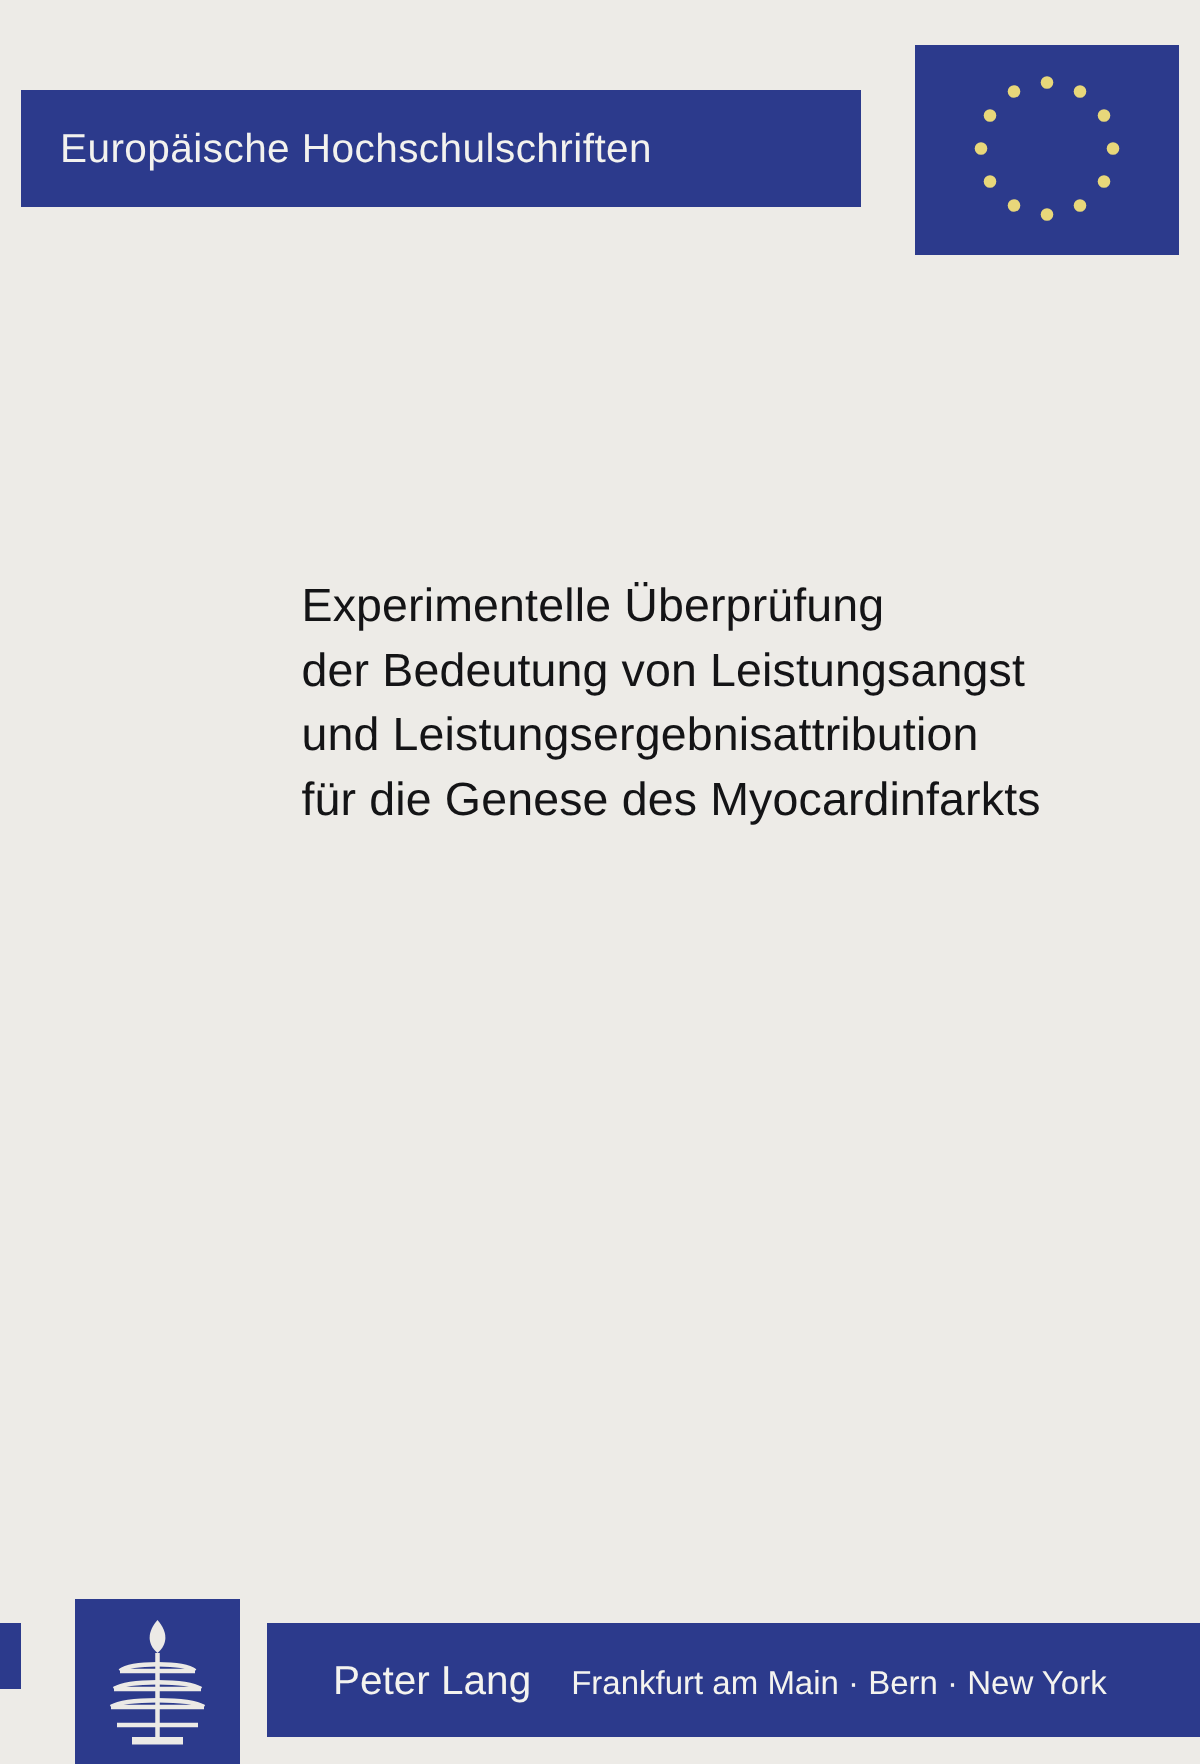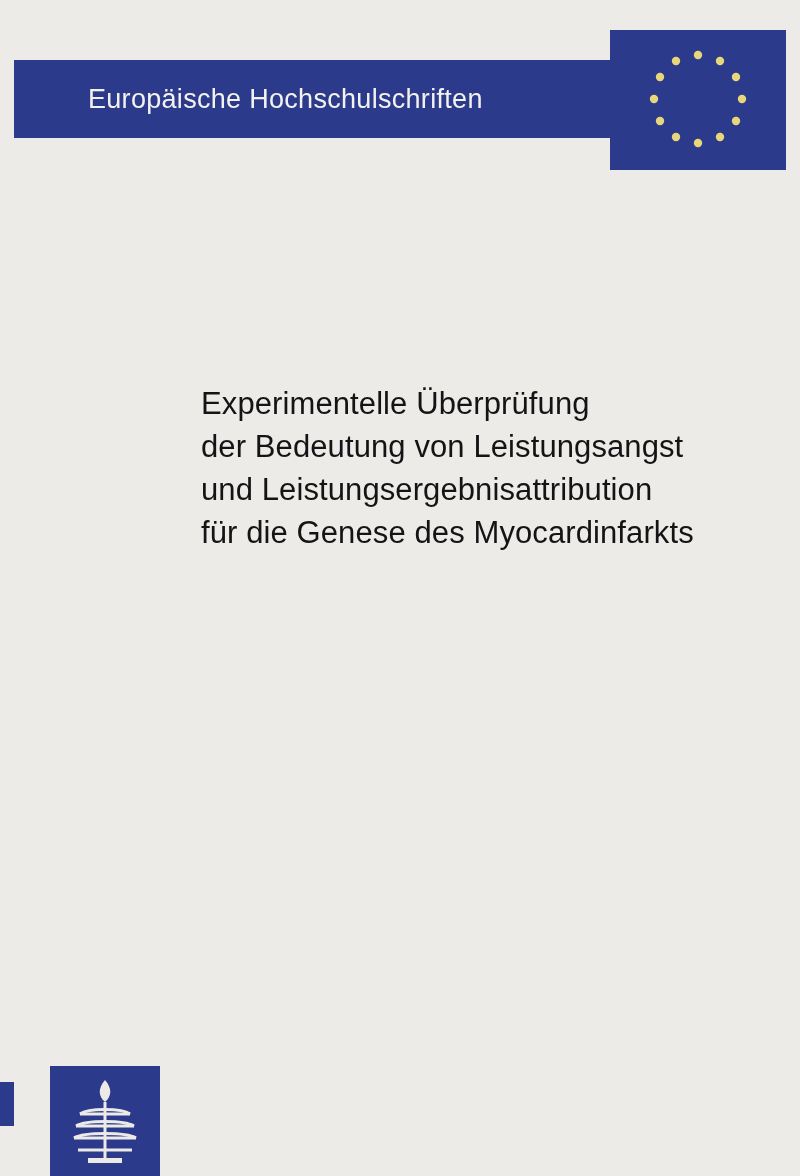--- a/index.html
+++ b/index.html
@@ -26,21 +26,20 @@
   
   .series-band {
     position: absolute;
     left: 14px;
     top: 60px;
     width: 560px;
     height: 78px;
     background: #2c3a8c;
     display: flex;
     align-items: center;
-    padding-left: 48px;
   }
   .series-title {
     color: #f3f2ee;
     font-size: 27px;
     letter-spacing: 0.3px;
     padding-left: 26px;
     font-weight: 400;
     white-space: nowrap;
   }
 
@@ -178,14 +177,21 @@
         <path d="M24 72 H86"></path>
         <path d="M28 84 H82"></path>
         <path d="M30 48 C38 42 72 42 80 48"></path>
         <path d="M26 60 C36 54 74 54 84 60"></path>
         <path d="M24 72 C34 66 76 66 86 72"></path>
       </g>
       <rect x="38" y="92" width="34" height="5" fill="#eceae6"></rect>
     </svg>
   </div>
 
+  <div class="publisher-band">
+    <div class="publisher-text">
+      <span class="name">Peter Lang</span>
+      &nbsp;&nbsp;
+      <span class="cities">Frankfurt am Main · Bern · New York</span>
+    </div>
+  </div>
 
 </div>
 
 </body></html>

